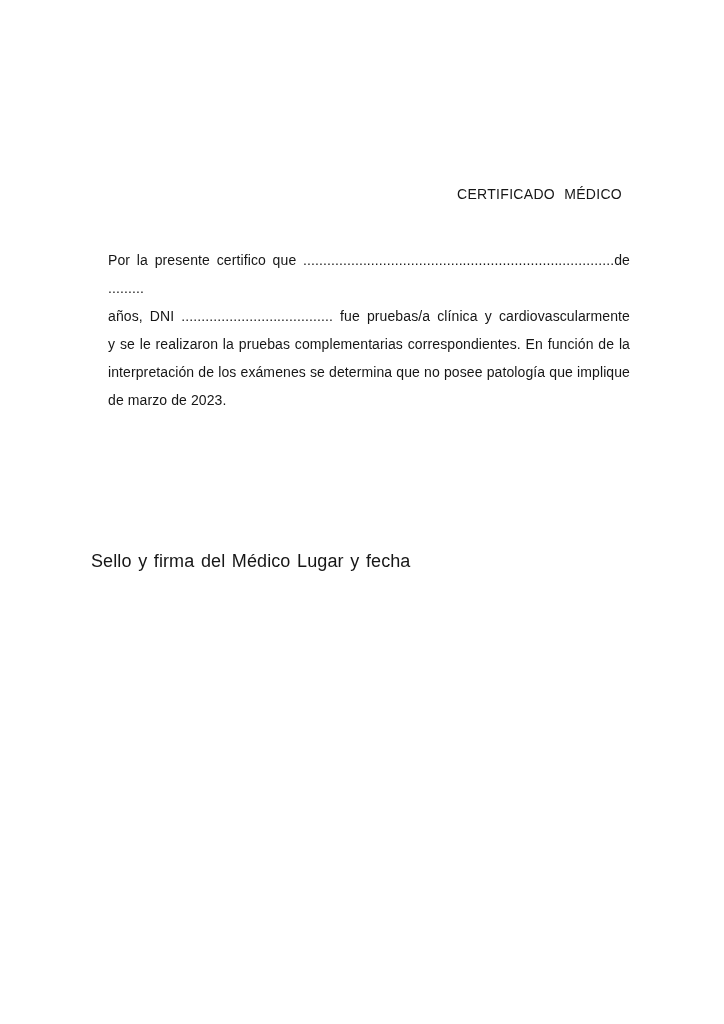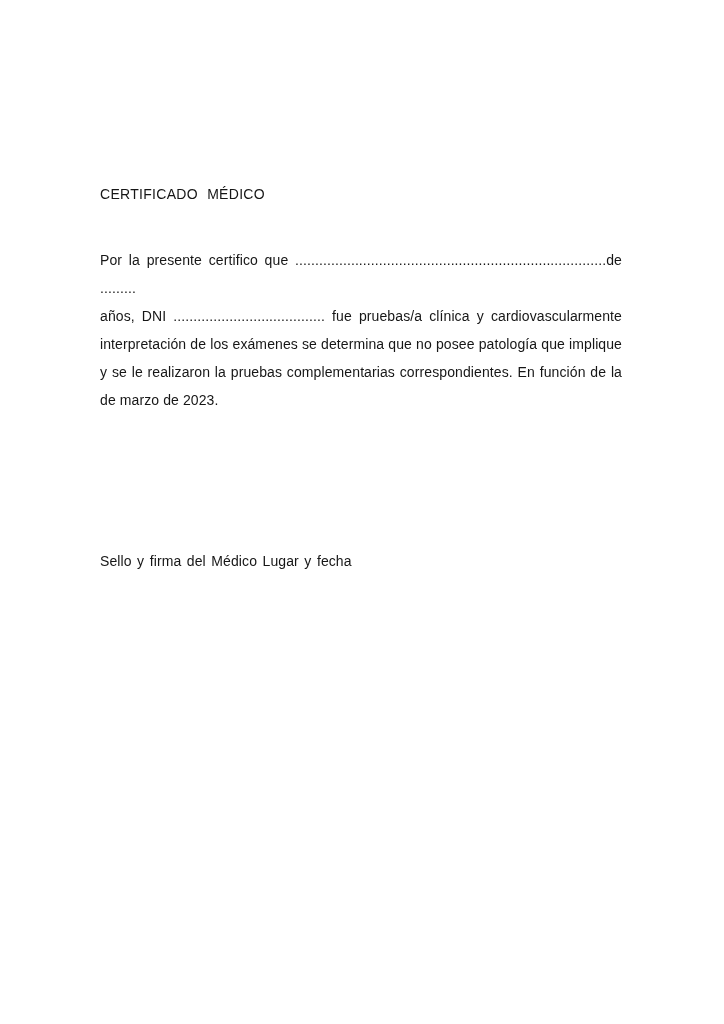--- a/index.html
+++ b/index.html
@@ -20,60 +20,61 @@
     position: absolute;
     left: 100px;
     top: 180px;
     width: 522px;
     font-size: 14px;
     font-weight: 400;
     line-height: 28px;
     letter-spacing: 0.3px;
     word-spacing: 5px;
     white-space: nowrap;
+    text-align: right;
   }
   .doc-body {
     position: absolute;
-    left: 100px;
+    left: 108px;
     top: 246px;
     width: 522px;
     font-size: 14px;
     line-height: 28px;
   }
   .body-line {
     text-align: justify;
     text-align-last: justify;
     letter-spacing: 0.1px;
   }
   .body-line.last-line {
     text-align: right;
     text-align-last: left;
   }
   .doc-footer {
     position: absolute;
-    left: 100px;
+    left: 91px;
     top: 547px;
     width: 522px;
-    font-size: 14px;
+    font-size: 18px;
     line-height: 28px;
     letter-spacing: 0.1px;
     word-spacing: 1.5px;
     white-space: nowrap;
   }
 </style>
 </head>
 <body>
 
 <div class="page">
 
   <div class="doc-title">CERTIFICADO MÉDICO</div>
 
   <div class="doc-body">
     <div class="body-line">Por la presente certifico que ..............................................................................de .........</div>
     <div class="body-line">años, DNI ...................................... fue pruebas/a clínica y cardiovascularmente</div>
+    <div class="body-line">y se le realizaron la pruebas complementarias correspondientes. En función de la</div>
     <div class="body-line">interpretación de los exámenes se determina que no posee patología que implique</div>
-    <div class="body-line">y se le realizaron la pruebas complementarias correspondientes. En función de la</div>
     <div class="body-line last-line">de marzo de 2023.</div>
   </div>
 
   <div class="doc-footer">Sello y firma del Médico Lugar y fecha</div>
 
 </div>
 
 </body></html>

